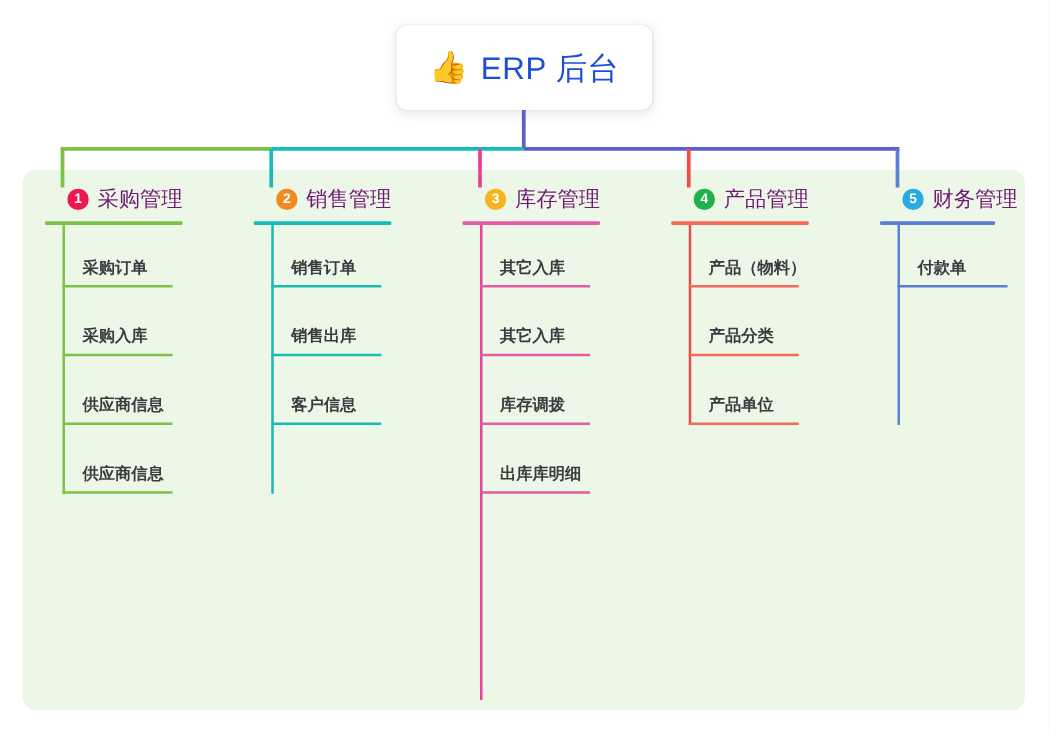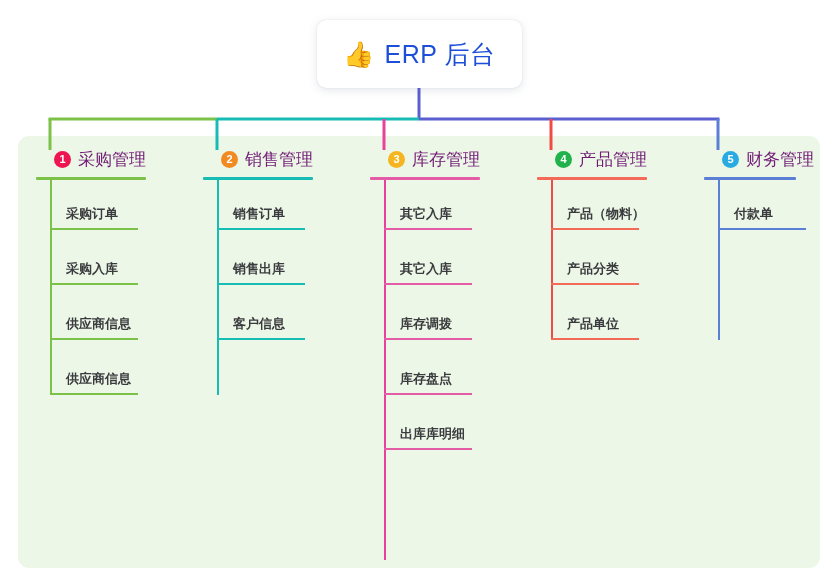--- a/index.html
+++ b/index.html
@@ -168,24 +168,20 @@
           </div>
           <div class="leaf">
             <span class="leaf-label">其它入库</span>
             <div class="leaf-rule" style="background: rgb(228, 91, 166);"></div>
           </div>
           <div class="leaf">
             <span class="leaf-label">库存调拨</span>
             <div class="leaf-rule" style="background: rgb(228, 91, 166);"></div>
           </div>
           <div class="leaf">
-            <span class="leaf-label">库存盘点</span>
-            <div class="leaf-rule" style="background: rgb(228, 91, 166);"></div>
-          </div>
-          <div class="leaf">
             <span class="leaf-label">出库库明细</span>
             <div class="leaf-rule" style="background: rgb(228, 91, 166);"></div>
           </div>
         </div>
       </div>
       <div class="col" style="left: 537px; width: 148px;">
         <div class="col-head">
           <span class="badge" style="background: rgb(33, 178, 75);">4</span>
           <span class="col-title">产品管理</span>
         </div>

